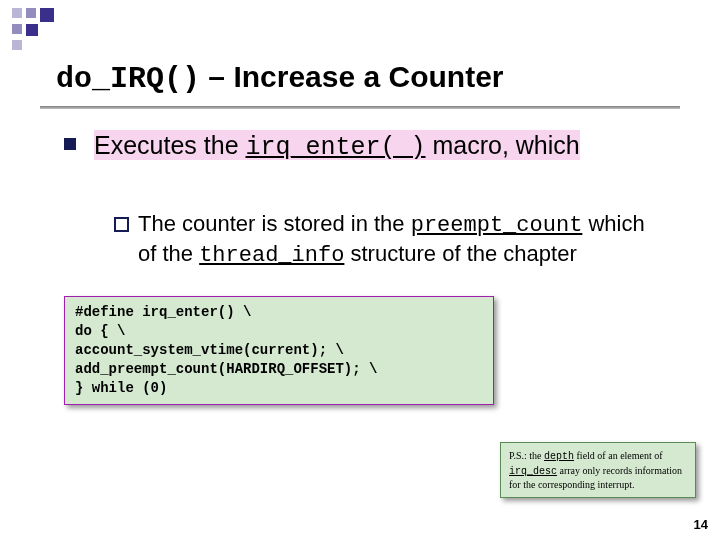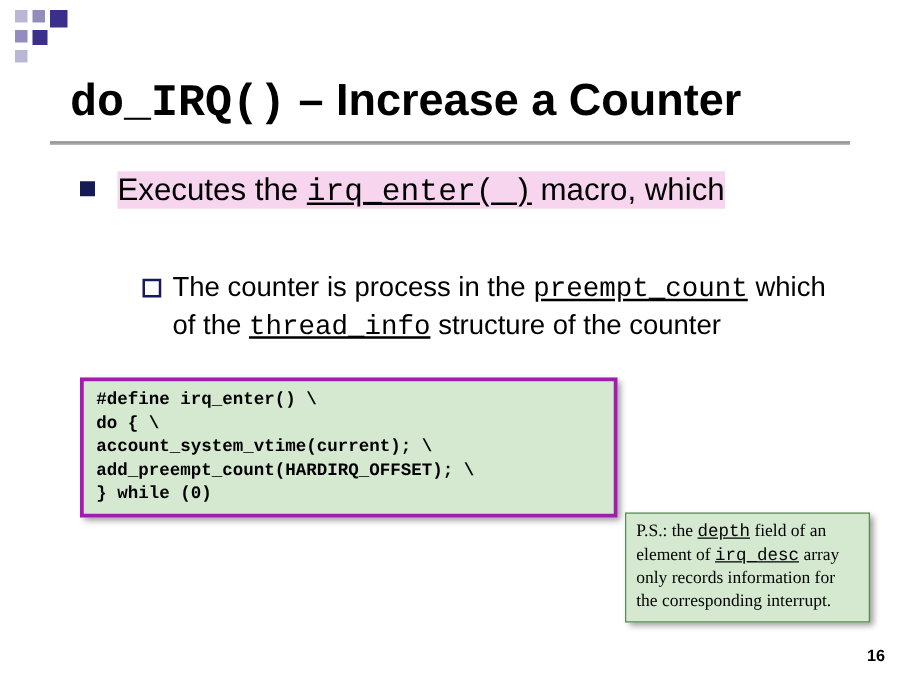--- a/index.html
+++ b/index.html
@@ -21,21 +21,21 @@
     background: #3a2f8a;
   }
   .corner-deco .sq1 { left: 12px; top: 8px; width: 10px; height: 10px; opacity: .35; }
   .corner-deco .sq2 { left: 26px; top: 8px; width: 10px; height: 10px; opacity: .55; }
   .corner-deco .sq3 { left: 40px; top: 8px; width: 14px; height: 14px; }
   .corner-deco .sq4 { left: 12px; top: 24px; width: 10px; height: 10px; opacity: .55; }
   .corner-deco .sq5 { left: 26px; top: 24px; width: 12px; height: 12px; }
   .corner-deco .sq6 { left: 12px; top: 40px; width: 10px; height: 10px; opacity: .35; }
   .heading {
     padding: 60px 40px 4px 56px;
-    font-size: 36px;
+    font-size: 30px;
     font-weight: bold;
     color: #000;
     line-height: 1.1;
   }
   .heading .mono { font-family: "Courier New", monospace; }
   .rule {
     margin: 6px 40px 0 40px;
     height: 3px;
     background: linear-gradient(#808080, #c0c0c0);
   }
@@ -74,40 +74,40 @@
     width: 11px; height: 11px;
     border: 2px solid #151b54;
     background: #fff;
   }
   .bullet2 .mono { font-family: Liberation Mono, monospace; text-decoration: underline; }
   .codebox {
     margin: 26px 0 0 4px;
     width: 430px;
     padding: 6px 10px;
     background: #d4e9d0;
-    border: 3px solid #a21caf;
+    border: 1px solid #a21caf;
     box-shadow: 3px 3px 5px rgba(0,0,0,.4);
     font-family: "Courier New", monospace;
     font-size: 14px;
     font-weight: bold;
     line-height: 1.35;
     white-space: pre;
     color: #000;
   }
   .psbox {
     position: absolute;
     right: 24px;
     bottom: 42px;
     width: 196px;
     padding: 6px 8px;
     background: #d4e9d0;
     border: 1px solid #5a8a55;
     box-shadow: 3px 3px 5px rgba(0,0,0,.4);
     font-family: Georgia, "Times New Roman", serif;
-    font-size: 14px;
+    font-size: 10px;
     line-height: 1.32;
     color: #000;
   }
   .psbox .mono { font-family: "Courier New", monospace; text-decoration: underline; }
   .pagenum {
     position: absolute;
     right: 12px; bottom: 8px;
     font-size: 13px;
     font-weight: bold;
     color: #000;
@@ -132,30 +132,30 @@
 
 <div class="content">
 
   <div class="bullet1">
     <span class="hl"><span>Executes the </span><span class="mono">irq_enter( )</span><span> macro, which</span></span><br>
     <br>
   </div>
 
   <div class="subbullets">
     <div class="bullet2">
-      <span>The counter is process in the </span><span class="mono">preempt_count</span><span> which</span><br>
-      <span>of the </span><span class="mono">thread_info</span><span> structure of the counter</span><br>
+      <span>The counter is stored in the </span><span class="mono">preempt_count</span><span> which</span><br>
+      <span>of the </span><span class="mono">thread_info</span><span> structure of the chapter</span><br>
     </div>
   </div>
 
   <div class="codebox"><span>#define irq_enter() \</span>
 <span>do { \</span>
 <span>account_system_vtime(current); \</span>
 <span>add_preempt_count(HARDIRQ_OFFSET); \</span>
 <span>} while (0)</span></div>
 
 </div>
 
 <div class="psbox">
   <span>P.S.: the </span><span class="mono">depth</span><span> field of an element of </span><span class="mono">irq_desc</span><span> array only records information for the corresponding interrupt.</span>
 </div>
 
-<div class="pagenum">16</div>
+<div class="pagenum">14</div>
 
 </body></html>

